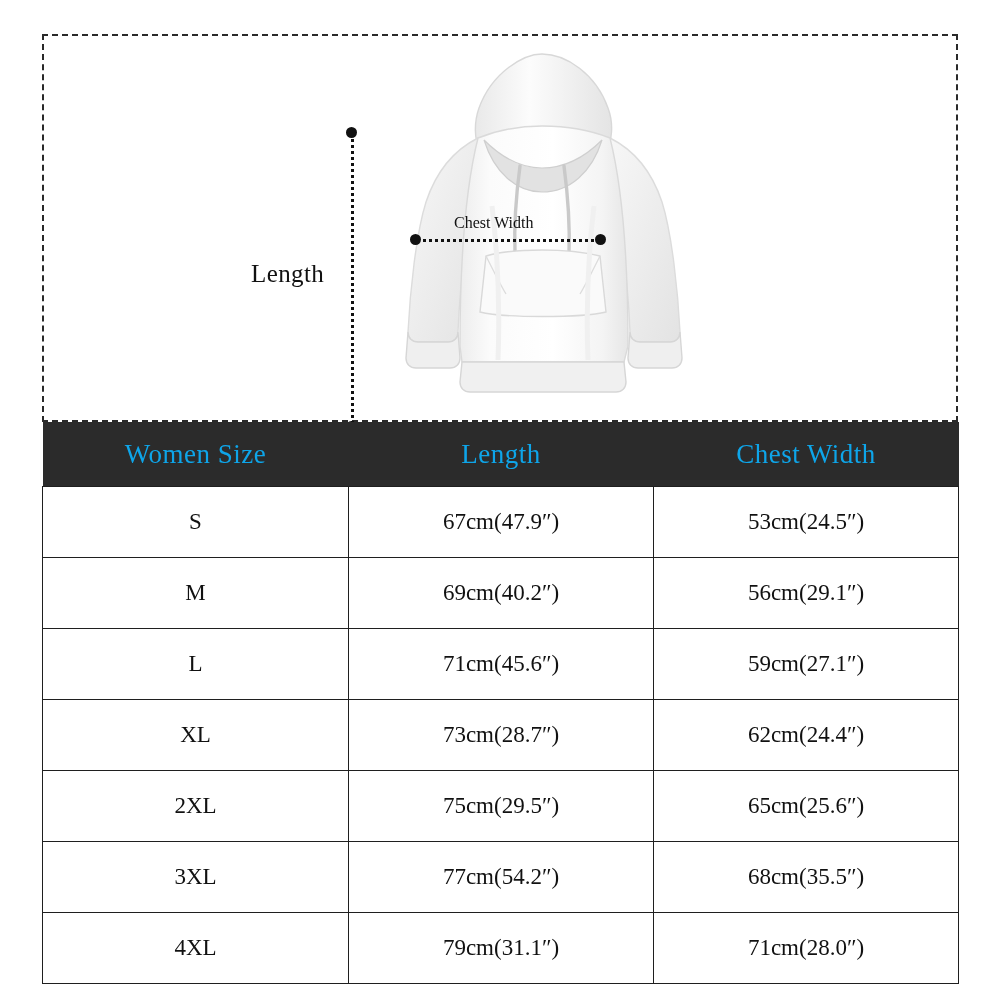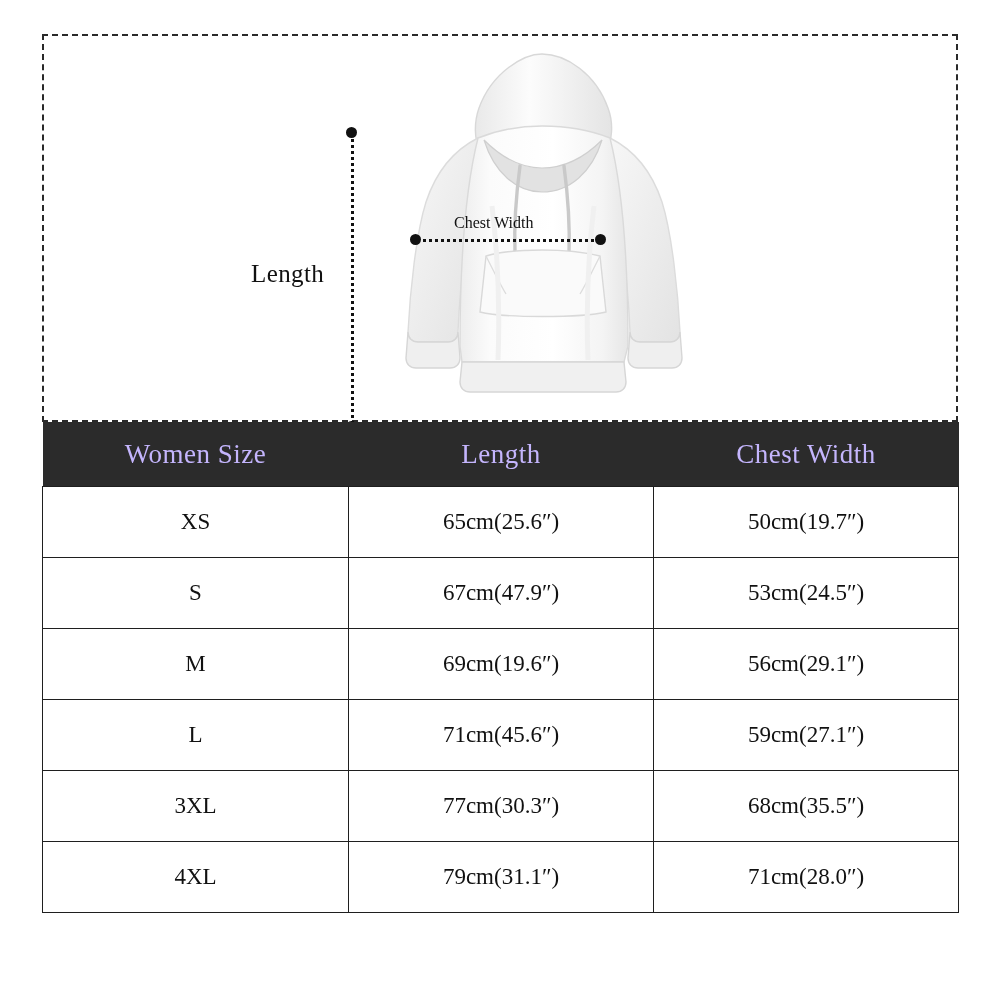--- a/index.html
+++ b/index.html
@@ -96,21 +96,21 @@
   .size-table {
     position: absolute;
     left: 42px;
     top: 422px;
     width: 916px;
     border-collapse: collapse;
     table-layout: fixed;
   }
   .size-table th {
     background: #2b2b2b;
-    color: #c4b5fd;
+    color: #0ea5e9;
     font-weight: normal;
     font-size: 27px;
     height: 62px;
     letter-spacing: 0.5px;
     border: none;
   }
   .size-table td {
     height: 68px;
     text-align: center;
     font-size: 23px;
@@ -217,42 +217,47 @@
     </colgroup>
     <thead>
       <tr>
         <th>Women Size</th>
         <th>Length</th>
         <th>Chest Width</th>
       </tr>
     </thead>
     <tbody>
       <tr>
-        <td>XS</td>
-        <td>65cm(25.6″)</td>
-        <td>50cm(19.7″)</td>
-      </tr>
-      <tr>
         <td>S</td>
         <td>67cm(47.9″)</td>
         <td>53cm(24.5″)</td>
       </tr>
       <tr>
         <td>M</td>
-        <td>69cm(19.6″)</td>
+        <td>69cm(40.2″)</td>
         <td>56cm(29.1″)</td>
       </tr>
       <tr>
         <td>L</td>
         <td>71cm(45.6″)</td>
         <td>59cm(27.1″)</td>
       </tr>
       <tr>
+        <td>XL</td>
+        <td>73cm(28.7″)</td>
+        <td>62cm(24.4″)</td>
+      </tr>
+      <tr>
+        <td>2XL</td>
+        <td>75cm(29.5″)</td>
+        <td>65cm(25.6″)</td>
+      </tr>
+      <tr>
         <td>3XL</td>
-        <td>77cm(30.3″)</td>
+        <td>77cm(54.2″)</td>
         <td>68cm(35.5″)</td>
       </tr>
       <tr>
         <td>4XL</td>
         <td>79cm(31.1″)</td>
         <td>71cm(28.0″)</td>
       </tr>
     </tbody>
   </table>
 

